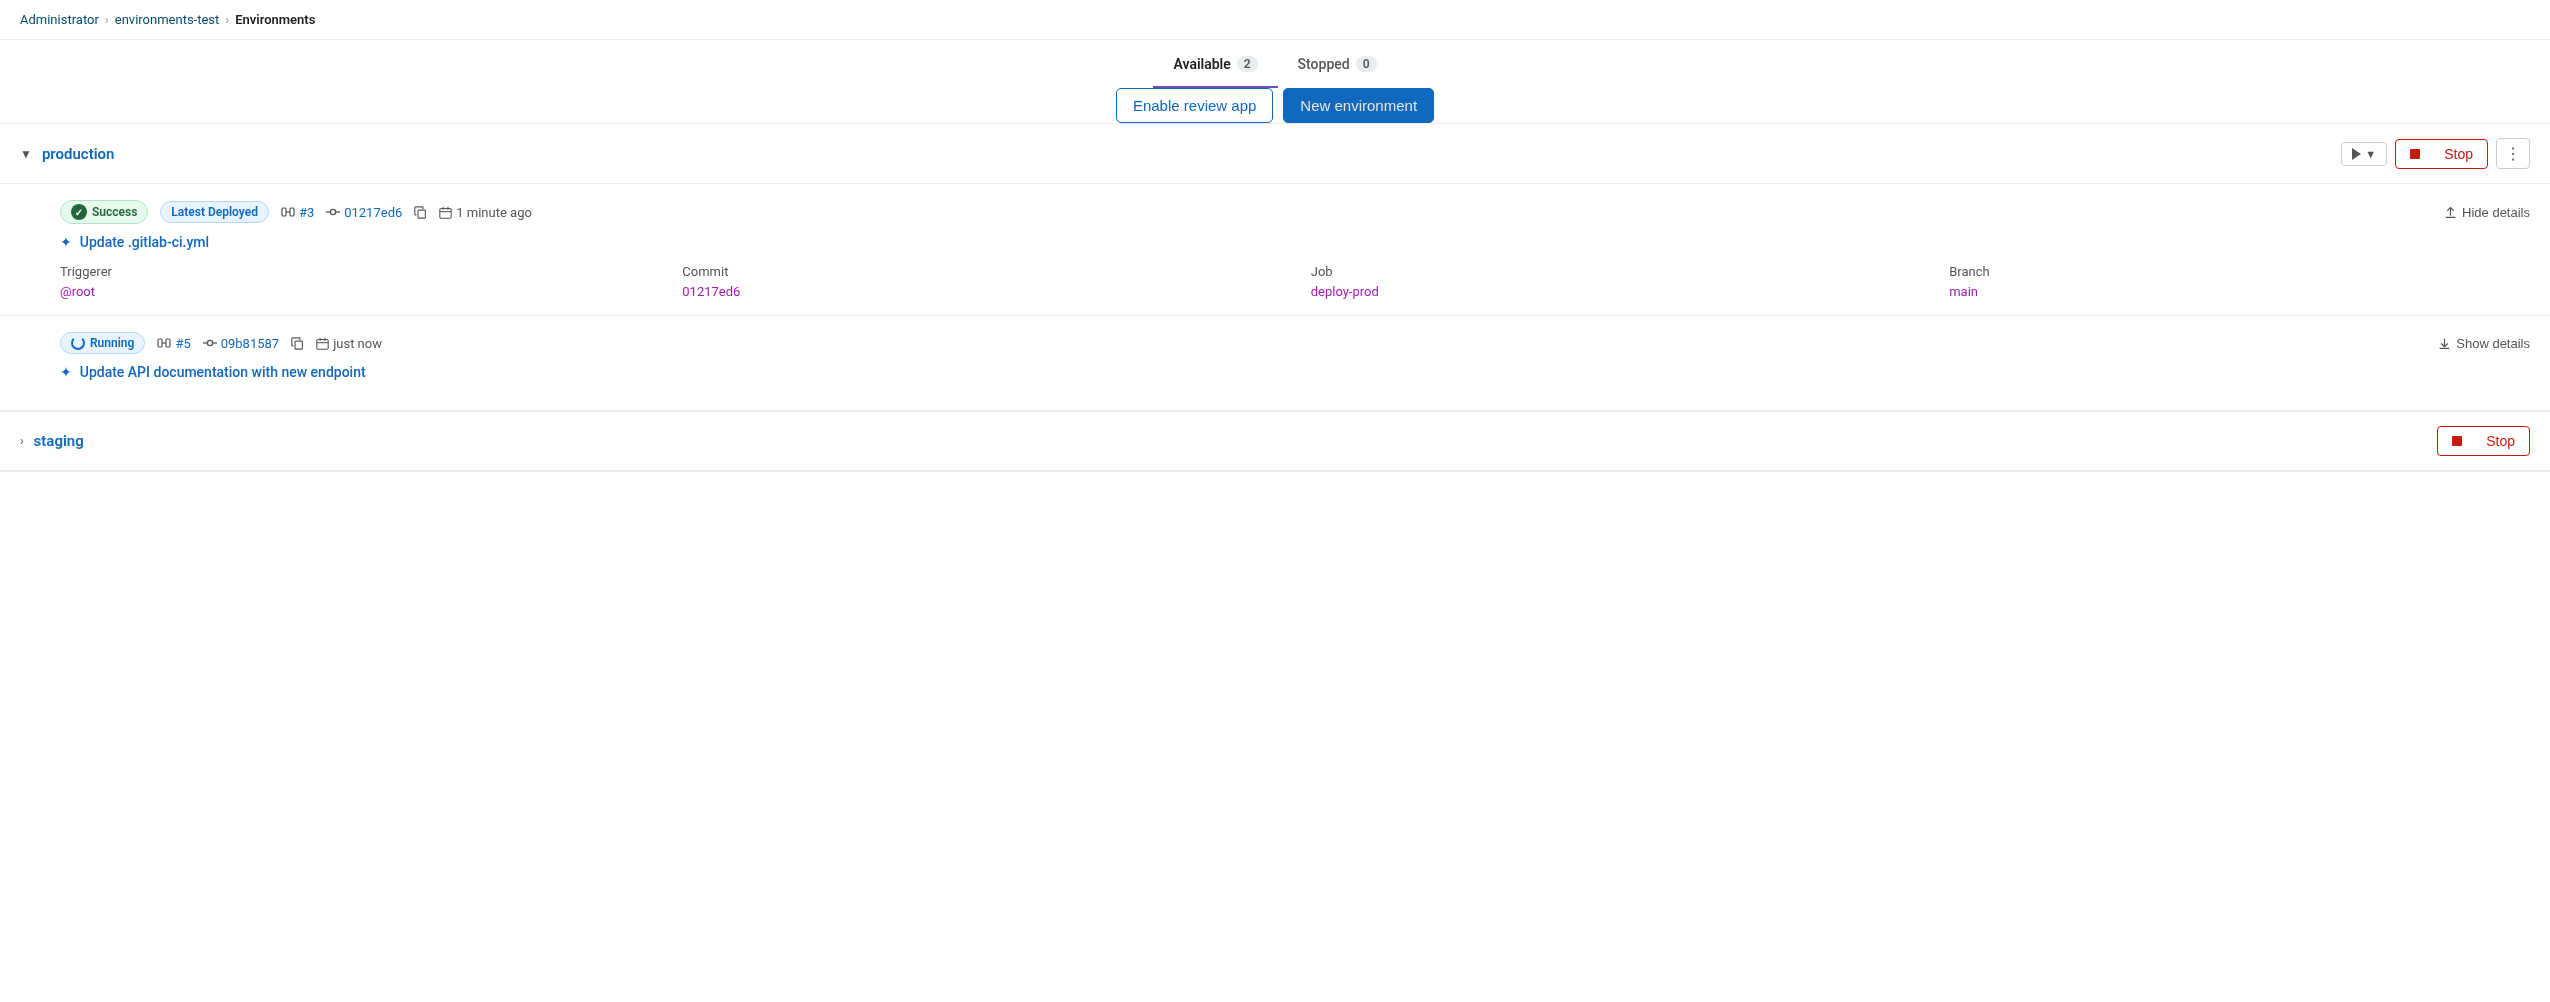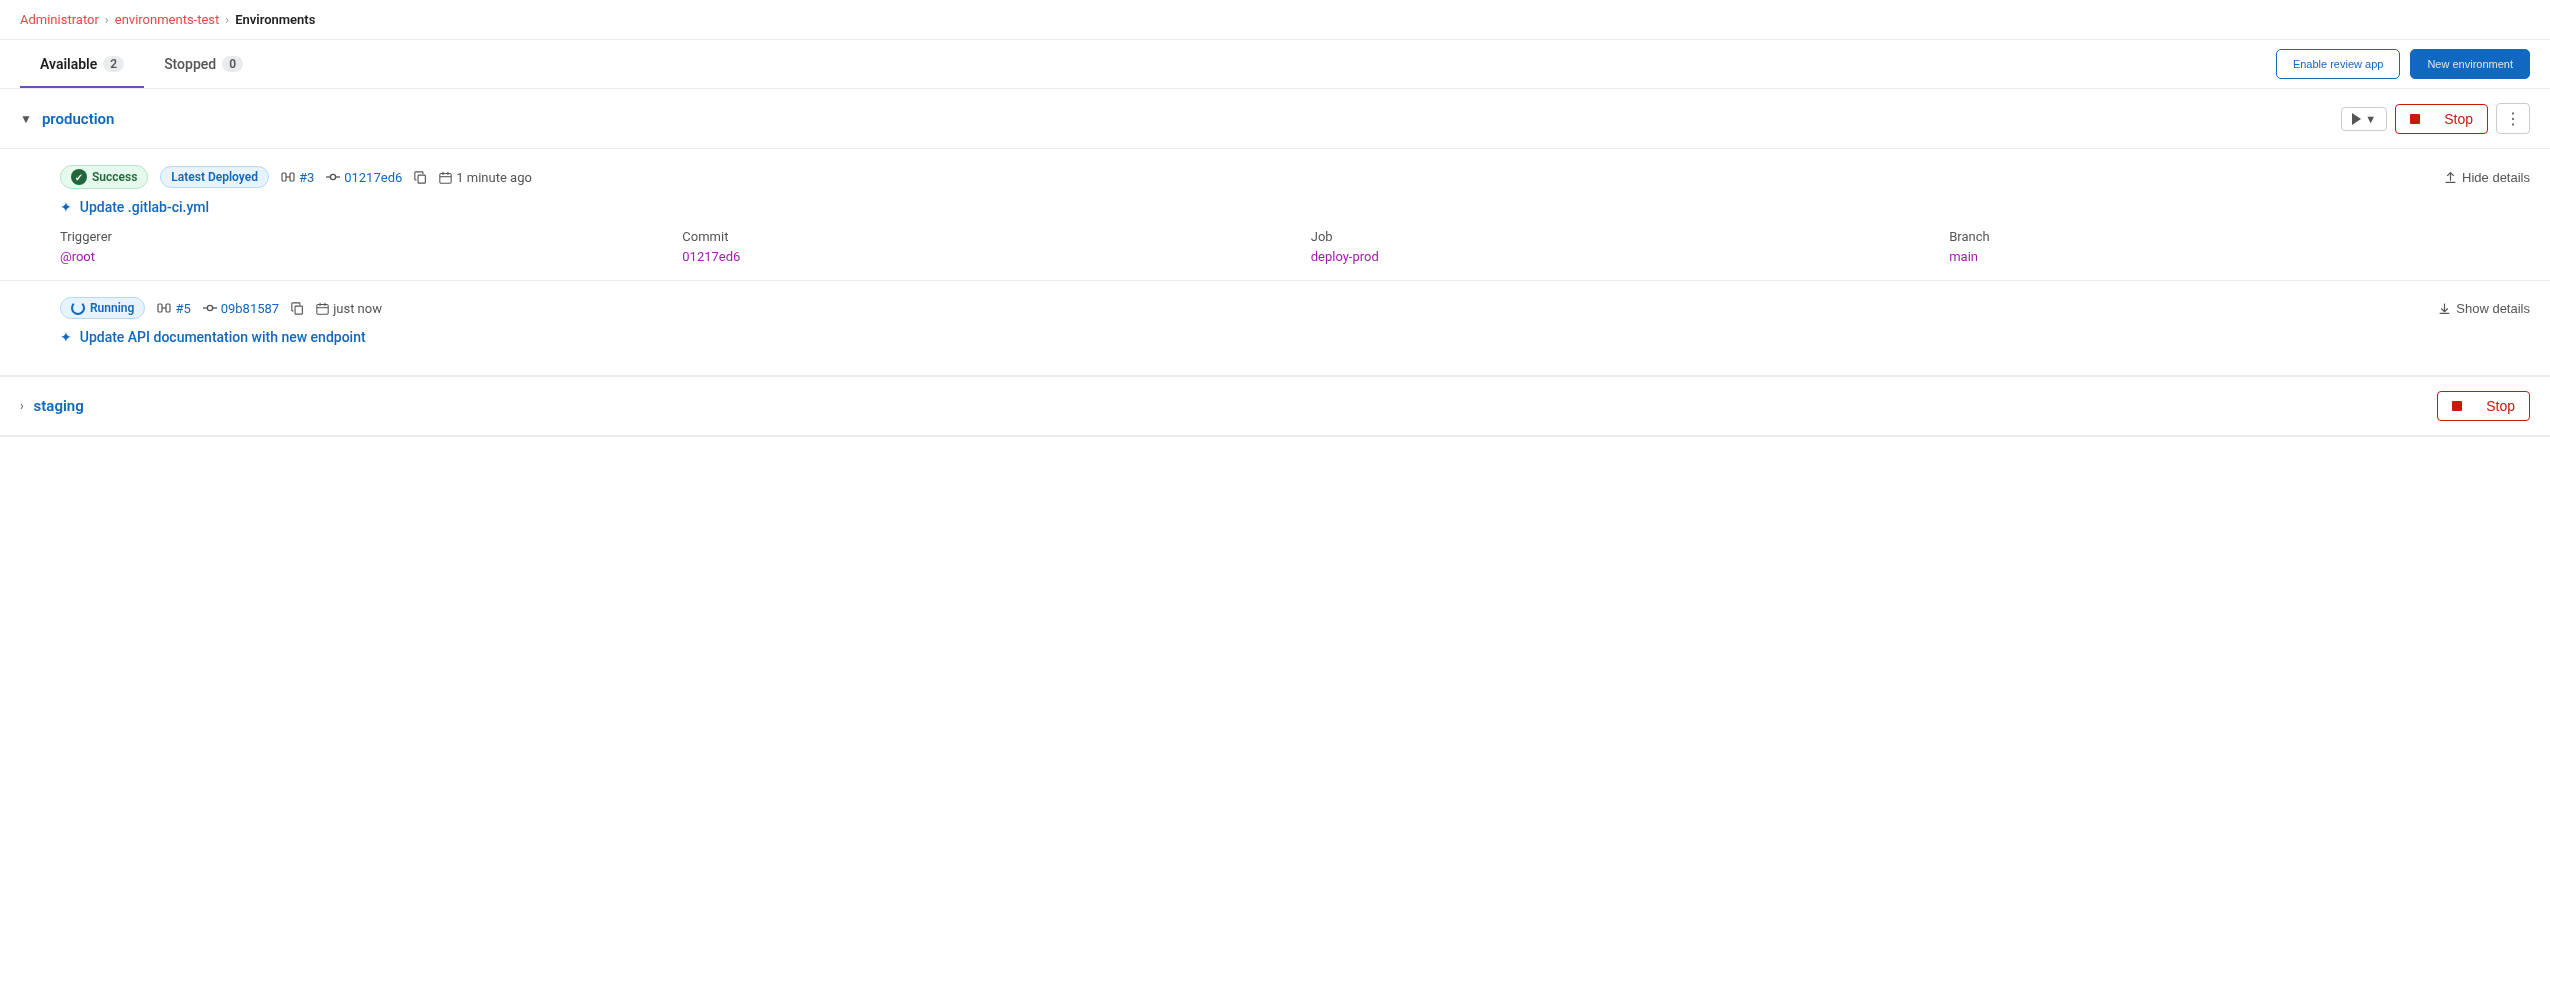--- a/index.html
+++ b/index.html
@@ -12,36 +12,37 @@
     .breadcrumb {
       padding: 12px 20px;
       font-size: 13px;
       color: #555;
       display: flex;
       align-items: center;
       gap: 6px;
       border-bottom: 1px solid #e9ecef;
     }
     .breadcrumb a {
-      color: #ef4444;
+      color: #0c4a6e;
       text-decoration: none;
     }
     .breadcrumb .separator {
       color: #999;
     }
     .breadcrumb .current {
       font-weight: 600;
       color: #1f1f1f;
     }
     .tabs-header {
       display: flex;
       align-items: center;
       justify-content: space-between;
       padding: 0 20px;
       border-bottom: 1px solid #e9ecef;
+      flex-direction: column;
     }
     .tabs-left {
       display: flex;
       align-items: center;
       gap: 0;
     }
     .tab-item {
       padding: 16px 20px 14px;
       cursor: pointer;
       font-size: 14px;
@@ -66,21 +67,21 @@
       font-weight: 600;
     }
     .tabs-right {
       display: flex;
       gap: 10px;
       align-items: center;
     }
     .btn {
       padding: 8px 16px;
       border-radius: 5px;
-      font-size: 11px;
+      font-size: 15px;
       font-weight: 500;
       cursor: pointer;
       display: flex;
       align-items: center;
       gap: 6px;
     }
     .btn-outline-blue {
       background: #fff;
       border: 1px solid #1068bf;
       color: #1068bf;

